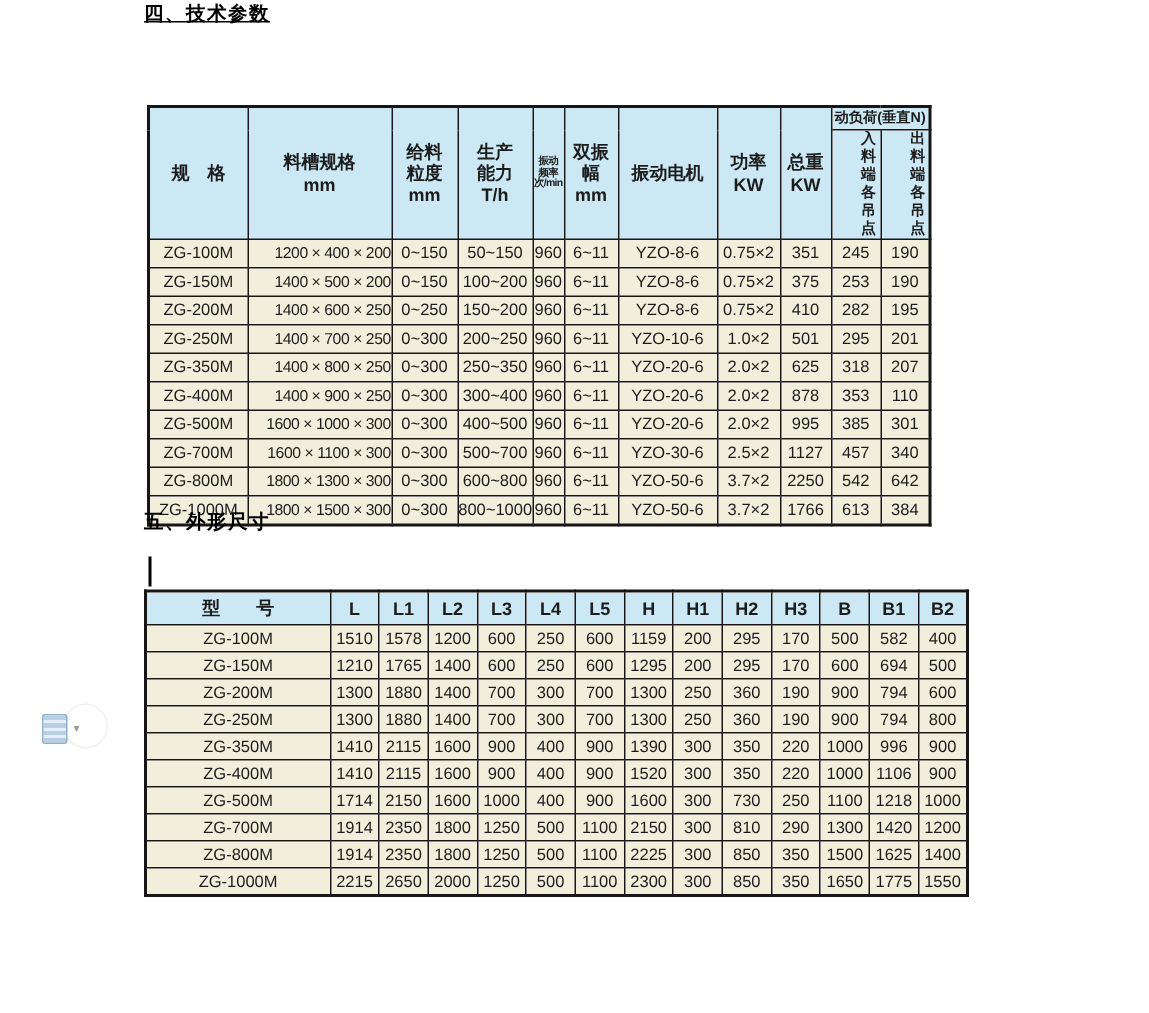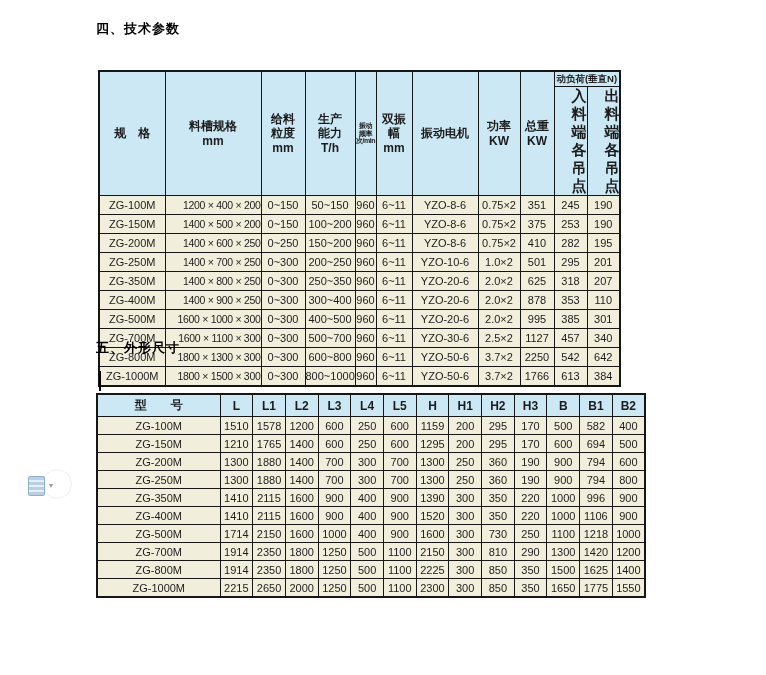--- a/index.html
+++ b/index.html
@@ -11,37 +11,37 @@
   html,body{margin:0;padding:0;}
   body{
     width:766px;height:675px;position:relative;background:#ffffff;
     font-family:"Liberation Sans","DejaVu Sans",sans-serif;color:var(--text);
     overflow:hidden;
   }
   .section-title{
     position:absolute;font-weight:bold;font-size:13px;color:#000;
     white-space:nowrap;letter-spacing:1px;
   }
-  #title-1{left:96px;top:20px;}
+  #title-1{left:96px;top:0;text-decoration:underline;}
   #title-2{left:96px;top:339px;}
 
   table.data{border-collapse:collapse;table-layout:fixed;border:2px solid var(--border);}
   .data th,.data td{
     border:1px solid var(--border);text-align:center;vertical-align:middle;
     padding:0;overflow:hidden;
   }
   .data th{background:var(--header-bg);font-weight:bold;white-space:pre-line;}
   .data td{background:var(--row-bg);font-size:11px;white-space:nowrap;}
 
   #tech-table-wrap{position:absolute;left:98px;top:70px;}
   #tech-table{width:521px;}
   #tech-table th{font-size:12px;line-height:1.18;}
   #tech-table th.small-hdr{font-size:7px;line-height:1.1;letter-spacing:-0.5px;}
   #tech-table th.load-group{font-size:9.5px;height:14px;line-height:1;letter-spacing:0;}
-  #tech-table th.load-sub{font-size:15px;line-height:1.2;letter-spacing:0;padding-left:17px;}
+  #tech-table th.load-sub{font-size:10px;line-height:1.2;letter-spacing:0;padding-left:17px;}
   #tech-table td{height:18px;}
   #tech-table td:nth-child(2){font-size:10.5px;letter-spacing:-0.3px;text-align:right;}
 
   #dim-table-wrap{position:absolute;left:96px;top:393px;}
   #dim-table{width:550px;}
   #dim-table th{font-size:12px;height:21px;white-space:nowrap;}
   #dim-table td{height:17px;}
 
   .caret{
     position:absolute;left:99px;top:371px;width:2px;height:20px;background:#000;

